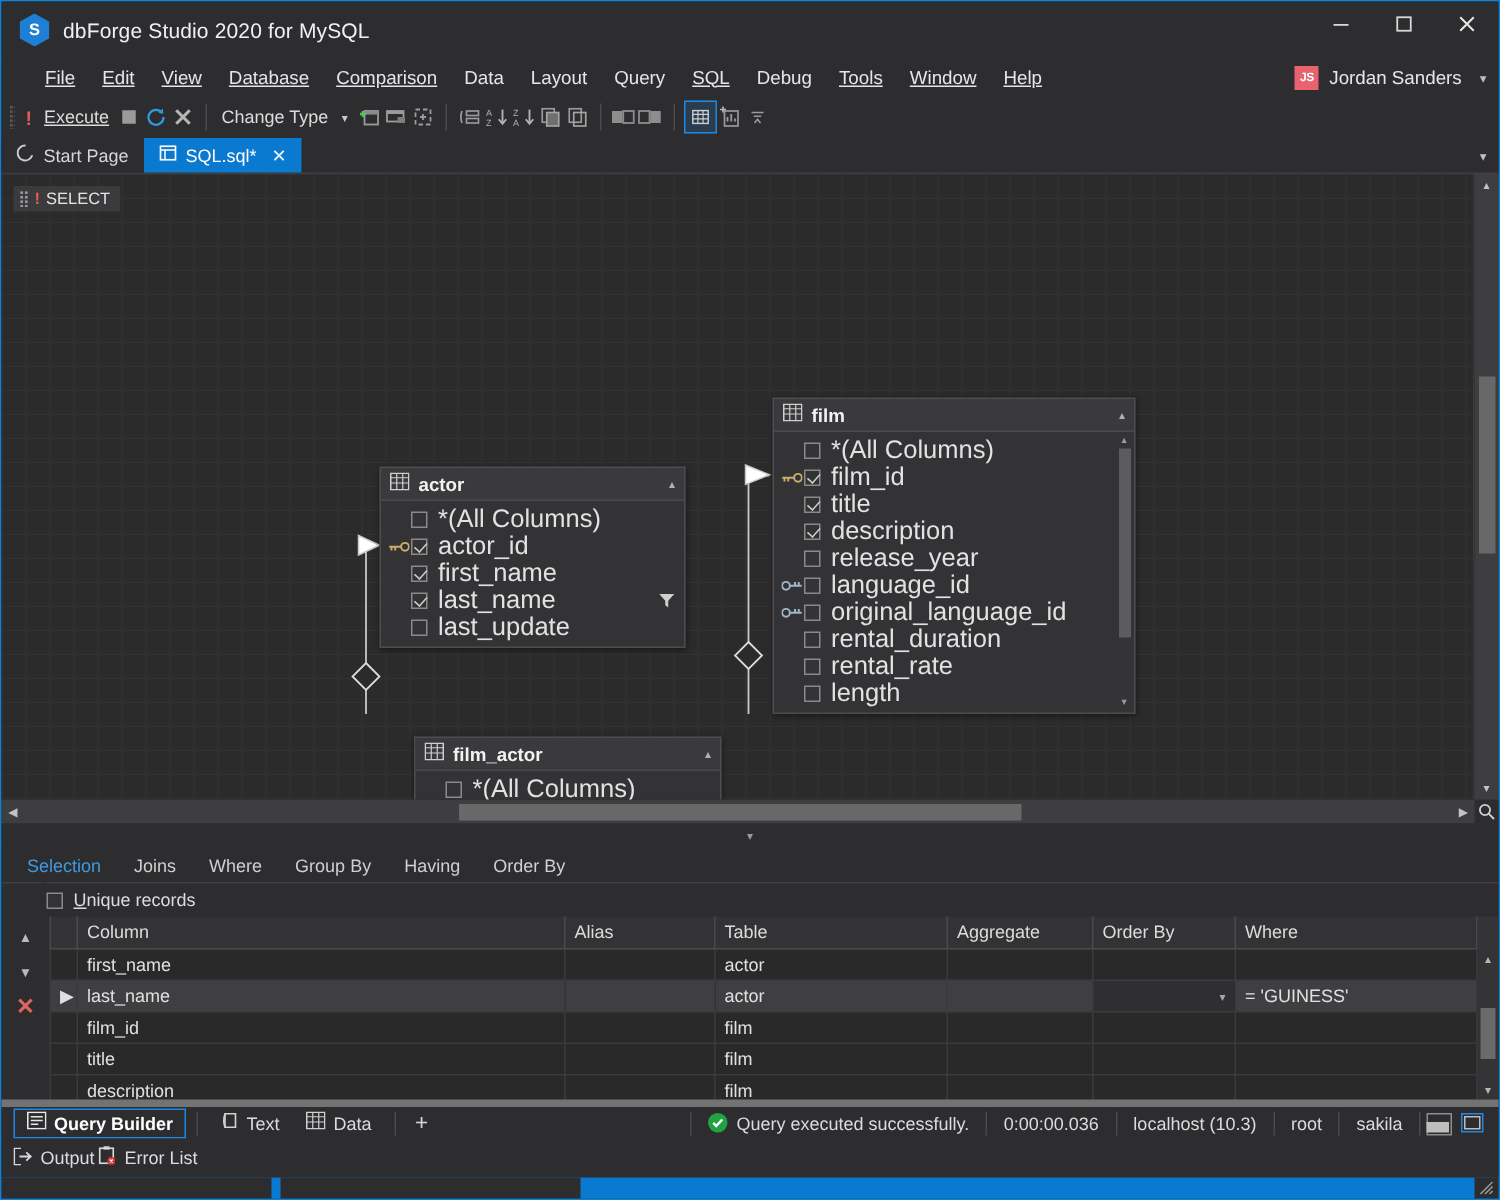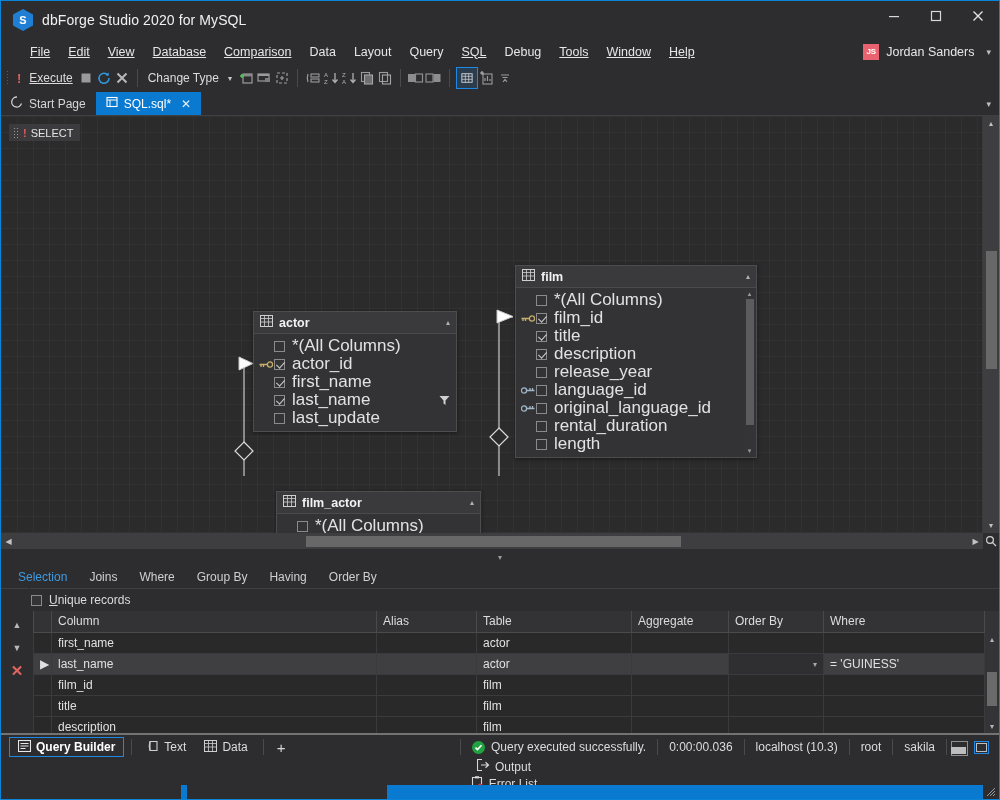--- a/index.html
+++ b/index.html
@@ -226,21 +226,21 @@
     width: 14px; flex: 0 0 14px; background: #343436; display: flex; flex-direction: column;
     align-items: center;
   }
   .dg-scroll .arw { color: #b5b5b5; font-size: 8px; height: 14px; display:flex;align-items:center;}
   .dg-scroll .trk { flex: 1 1 auto; width: 14px; display:flex; flex-direction:column; align-items:center; padding-top: 26px;}
   .dg-scroll .thm { width: 10px; height: 34px; background: #6a6a6a; }
 
   
   .viewtabs {
     height: 26px; display: flex; align-items: center; padding-left: 8px; gap: 2px;
-    background: #2d2d30; border-top: 2px solid #737373;
+    background: #2d2d30; border-top: 5px solid #737373;
   }
   .vtab {
     display: flex; align-items: center; gap: 5px; padding: 2px 8px; font-size: 12px; color: #dcdcdc;
     height: 20px;
   }
   .vtab.active { border: 1px solid #1e88e5; font-weight: bold; color: #ffffff; }
   .vt-sep { width: 1px; height: 16px; background: #4a4a4d; margin: 0 5px; }
   .vt-plus { font-size: 15px; color: #d8d8d8; padding: 0 6px; }
   .status-right { margin-left: auto; display: flex; align-items: center; height: 26px; }
   .st-item { font-size: 12px; color: #dcdcdc; padding: 0 11px; display:flex; align-items:center; gap:6px; }
@@ -253,21 +253,20 @@
   .st-box.half { border: none; background: none; position: relative; }
   .st-box.half::after { content:""; position:absolute; left:0; bottom:0; width:15px; height:7px; background:#bdbdbd; }
   .st-box.half::before { content:""; position:absolute; left:0; top:0; width:15px; height:13px; border:1px solid #8e8e8e; }
   .st-box.sel { border: 1px solid #1e88e5; padding: 1px; }
   .st-box.sel i { display:block; width:100%; height:100%; border:1px solid #bdbdbd; }
 
   
   .dock {
     height: 26px; display: flex; align-items: center; padding-left: 8px; gap: 2px;
     background: #2d2d30;
-    flex-direction: column;
   }
   .dock-tab { display: flex; align-items: center; gap: 5px; font-size: 12px; color: #dcdcdc; }
 
   .bottom-strip { height: 14px; background: #0a7ad0; display:flex; }
   .bottom-strip .seg { height: 100%; background: #2d2d30; }
   .bottom-grip { margin-left:auto; width: 16px; height: 14px; background:#2d2d30; display:flex;align-items:center;justify-content:center;}
 </style>
 </head>
 <body>
 
@@ -588,20 +587,25 @@
                   <path d="M5.5 4.5 h8 M9 4.5 v-2.5 M11.5 4.5 v-2.5" stroke="#9fb6c9" stroke-width="1.3"></path>
                 </svg>
             </span>
             <span class="cb"></span>
             <span class="trow-label">original_language_id</span>
           </div>
           <div class="trow">
             <span class="keycell"></span>
             <span class="cb"></span>
             <span class="trow-label">rental_duration</span>
+          </div>
+          <div class="trow">
+            <span class="keycell"></span>
+            <span class="cb"></span>
+            <span class="trow-label">rental_rate</span>
           </div>
           <div class="trow">
             <span class="keycell"></span>
             <span class="cb"></span>
             <span class="trow-label">length</span>
           </div>
         </div>
         <div class="tnode-scroll">
           <span class="arw">▴</span>
           <span class="thumb" style="height:126px;"></span>

